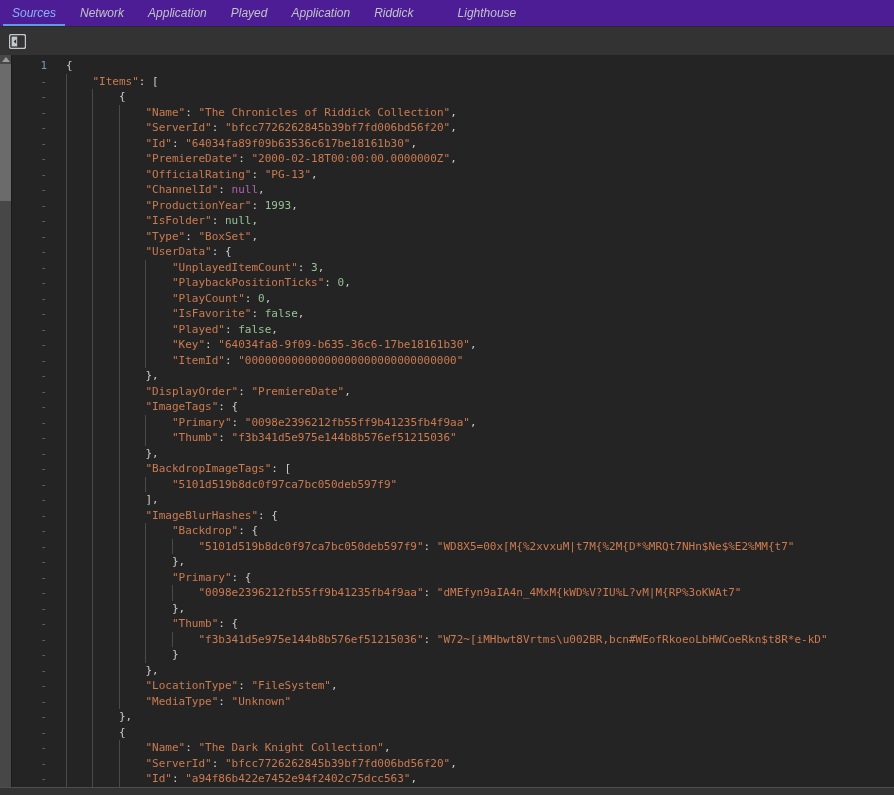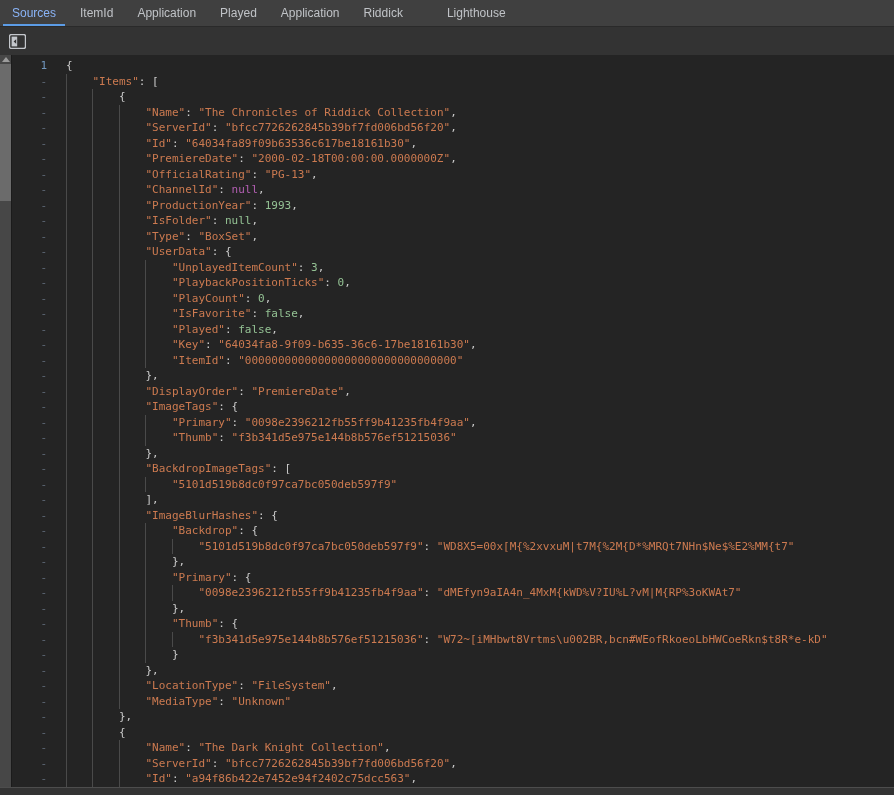--- a/index.html
+++ b/index.html
@@ -1,21 +1,21 @@
 <!DOCTYPE html>
 <html><head>
 <meta charset="utf-8">
 <style>
   * { margin:0; padding:0; box-sizing:border-box; }
   html,body { width:894px; height:795px; overflow:hidden; background:#242424;
               font-family:"Liberation Sans", sans-serif; }
 
   
-  .panel-bar { height:27px; background:#404040; display:flex; align-items:stretch;
-               border-bottom:1px solid #2a2a2a; }
+  .panel-bar { height:27px; background:#4c1d95; display:flex; align-items:stretch;
+               border-bottom:1px solid #2a2a2a;font-style:italic; }
   .ptab { position:relative; display:flex; align-items:center; padding:0 10px;
           margin:0 2px; font-size:12px; color:#c0c3c7; cursor:default; }
   .ptab.selected { color:#8ab4f8; }
   .ptab.selected::after { content:""; position:absolute; left:1px; right:1px; bottom:0;
           height:2px; background:#5c9ce6; }
   .ptab.spaced { margin-left:22px; }
 
   
   .file-bar { height:28px; background:#333333; display:flex; align-items:stretch; }
   .nav-toggle { width:28px; display:flex; align-items:center; justify-content:center;
@@ -51,21 +51,21 @@
   .status-bar { height:24px; background:#333333; border-top:1px solid #4d4d4d;
             display:flex; align-items:center; gap:9px; padding-left:18px; }
   .pretty { color:#8ab4f8; font-family:"DejaVu Sans Mono", monospace; font-size:11px; }
   .cursor-pos { color:#bdc1c6; font-size:11px; }
 </style>
 </head>
 <body>
 
 <div class="panel-bar" id="panel-tabs">
     <div class="ptab selected">Sources</div>
-    <div class="ptab">ItemId</div>
+    <div class="ptab">Network</div>
     <div class="ptab">Application</div>
     <div class="ptab">Played</div>
     <div class="ptab">Application</div>
     <div class="ptab">Riddick</div>
     <div class="ptab spaced">Lighthouse</div>
   </div>
 
 <div class="file-bar">
   <div class="nav-toggle">
     <svg width="17" height="15" viewBox="0 0 17 15">

